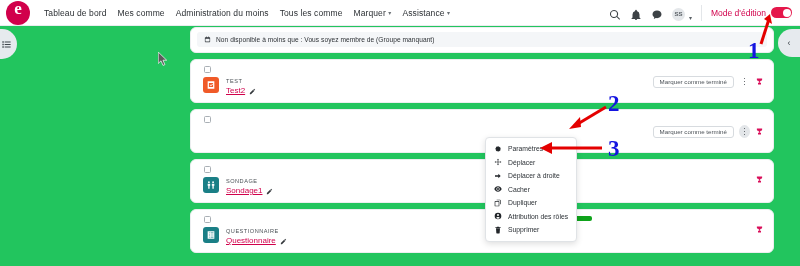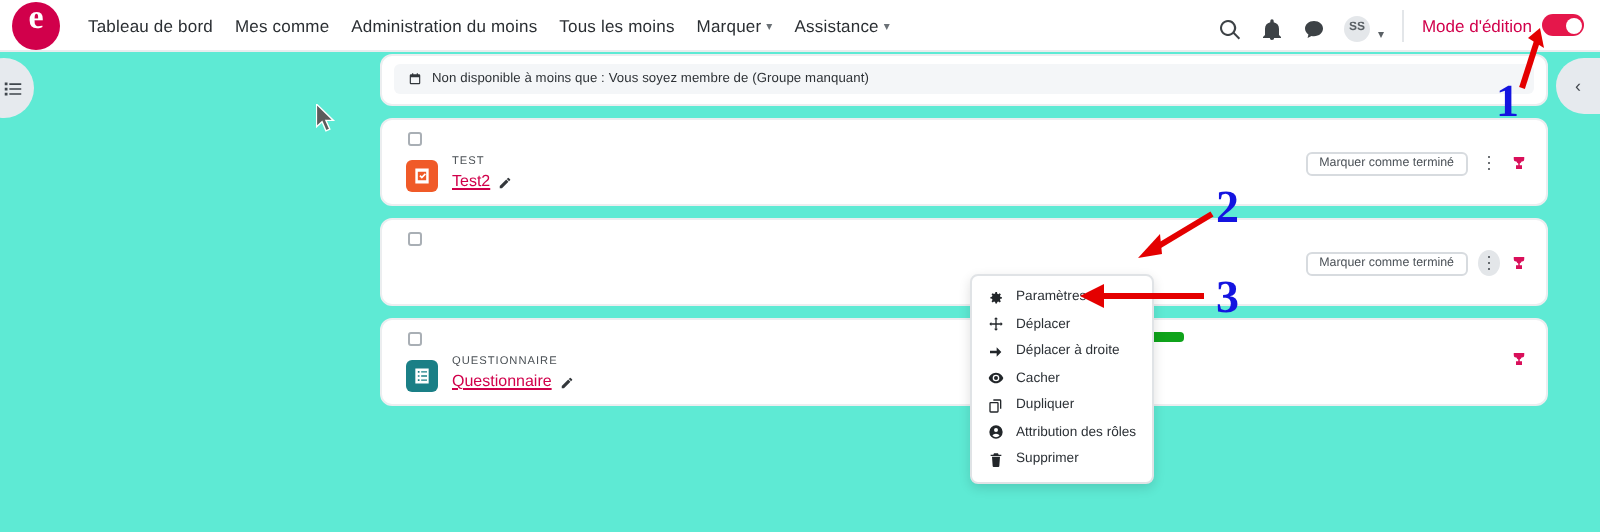--- a/index.html
+++ b/index.html
@@ -2,21 +2,21 @@
 <html><head>
 <meta charset="utf-8">
 <style>
   * { box-sizing: border-box; margin: 0; padding: 0; }
   html, body {
     width: 800px; height: 266px;
     font-family: "Liberation Sans", sans-serif;
     background: #ffffff;
     overflow: hidden;
   }
-  #root { position: relative; width: 800px; height: 266px; background:#5eead4; }
+  #root { position: relative; width: 800px; height: 266px; background:#22c55e; }
 
   
   .header {
     position: absolute; top:0; left:0; width:800px; height:26px;
     background:#ffffff; border-bottom:1px solid #e9ecee;
     display:flex; align-items:center;
   }
   .brand-logo {
     width:24px; height:24px; border-radius:50%;
     background:#d1004b; margin-left:6px; flex:none;
@@ -95,21 +95,21 @@
   .restrict-icon{ width:7px; height:7px; fill:#31363b; display:block; }
   .restrict-text{ font-size:6.6px; color:#2d3135; letter-spacing:.05px;}
 
   
   .act-card{ height:44px; padding:6px 9px 0 12px; }
   .act-check{
     position:absolute; left:13px; top:6px;
     width:7px; height:7px; border:1px solid #a9afb5; border-radius:1.5px;
     background:#fff;
   }
-  .act-body{ display:flex; align-items:flex-end; padding-top:11px; }
+  .act-body{ display:flex; align-items:flex-start; padding-top:11px; }
   .act-icon{
     width:16px; height:16px; border-radius:3px; flex:none;
     display:flex; align-items:center; justify-content:center;
   }
   .act-icon svg{ width:10px; height:10px; fill:#fff; display:block; }
   .act-texts{ margin-left:7px; padding-top:0px; }
   .act-kind{
     font-size:5.6px; color:#4a5055; letter-spacing:.5px;
     text-transform:uppercase; line-height:8px;
   }
@@ -175,21 +175,21 @@
 <body>
 
 <div id="root">
 
   <div class="header">
     <div class="brand-logo"></div>
     <div class="nav">
       <span class="nav-item">Tableau de bord</span>
       <span class="nav-item">Mes comme</span>
       <span class="nav-item">Administration du moins</span>
-      <span class="nav-item">Tous les moins</span>
+      <span class="nav-item">Tous les comme</span>
       <span class="nav-item caret">Marquer</span>
       <span class="nav-item caret">Assistance</span>
     </div>
 
     <div class="header-right">
       <span class="hicon">
         <svg viewBox="0 0 24 24">
             <path d="M10 2a8 8 0 105.3 14l5.4 5.4 1.4-1.4-5.4-5.4A8 8 0 0010 2zm0 2a6 6 0 110 12 6 6 0 010-12z"></path>
           </svg>
       </span>
@@ -274,20 +274,46 @@
             <i></i>
           </span>
         <span class="badge-icon">
           <svg viewBox="0 0 24 24">
               <path d="M5 4h14v3a3 3 0 01-3 3h-.6a4.6 4.6 0 01-2.4 2.7V15h3v5H8v-5h3v-2.3A4.6 4.6 0 018.6 10H8a3 3 0 01-3-3V4z" fill="#d90f5a"></path>
             </svg>
         </span>
       </div>
     </div>
 
+    <div class="card act-card">
+      <span class="act-check"></span>
+      <div class="act-body">
+        <span class="act-icon" style="background:#1a7f86">
+          <svg viewBox="0 0 24 24">
+              <path d="M7 3a2.2 2.2 0 110 4.4A2.2 2.2 0 017 3zm10 0a2.2 2.2 0 110 4.4A2.2 2.2 0 0117 3zM4 9h6v5H8.6v7H5.4v-7H4V9zm10 0h6v5h-1.4v7h-3.2v-7H14V9z"></path>
+            </svg>
+        </span>
+        <span class="act-texts">
+          <span class="act-kind" style="display:block">SONDAGE</span>
+          <span class="act-name-row">
+            <a class="act-name" href="#">Sondage1</a>
+            <svg class="pencil" viewBox="0 0 24 24">
+                <path d="M3 17.2V21h3.8L17.9 9.9l-3.8-3.8L3 17.2zM20.7 7.1a1 1 0 000-1.4l-2.4-2.4a1 1 0 00-1.4 0l-1.8 1.8 3.8 3.8 1.8-1.8z"></path>
+              </svg>
+          </span>
+        </span>
+      </div>
+      <div class="act-right">
+        <span class="badge-icon">
+          <svg viewBox="0 0 24 24">
+              <path d="M5 4h14v3a3 3 0 01-3 3h-.6a4.6 4.6 0 01-2.4 2.7V15h3v5H8v-5h3v-2.3A4.6 4.6 0 018.6 10H8a3 3 0 01-3-3V4z" fill="#d90f5a"></path>
+            </svg>
+        </span>
+      </div>
+    </div>
 
     <div class="card act-card">
       <span class="act-check"></span>
       <div class="act-body">
         <span class="act-icon" style="background:#1a7f86">
           <svg viewBox="0 0 24 24">
               <path d="M4 3h16v18H4V3zm3 3v2h2V6H7zm4 .2v1.6h7V6.2h-7zM7 11v2h2v-2H7zm4 .2v1.6h7v-1.6h-7zM7 16v2h2v-2H7zm4 .2v1.6h7v-1.6h-7z"></path>
             </svg>
         </span>
         <span class="act-texts">

